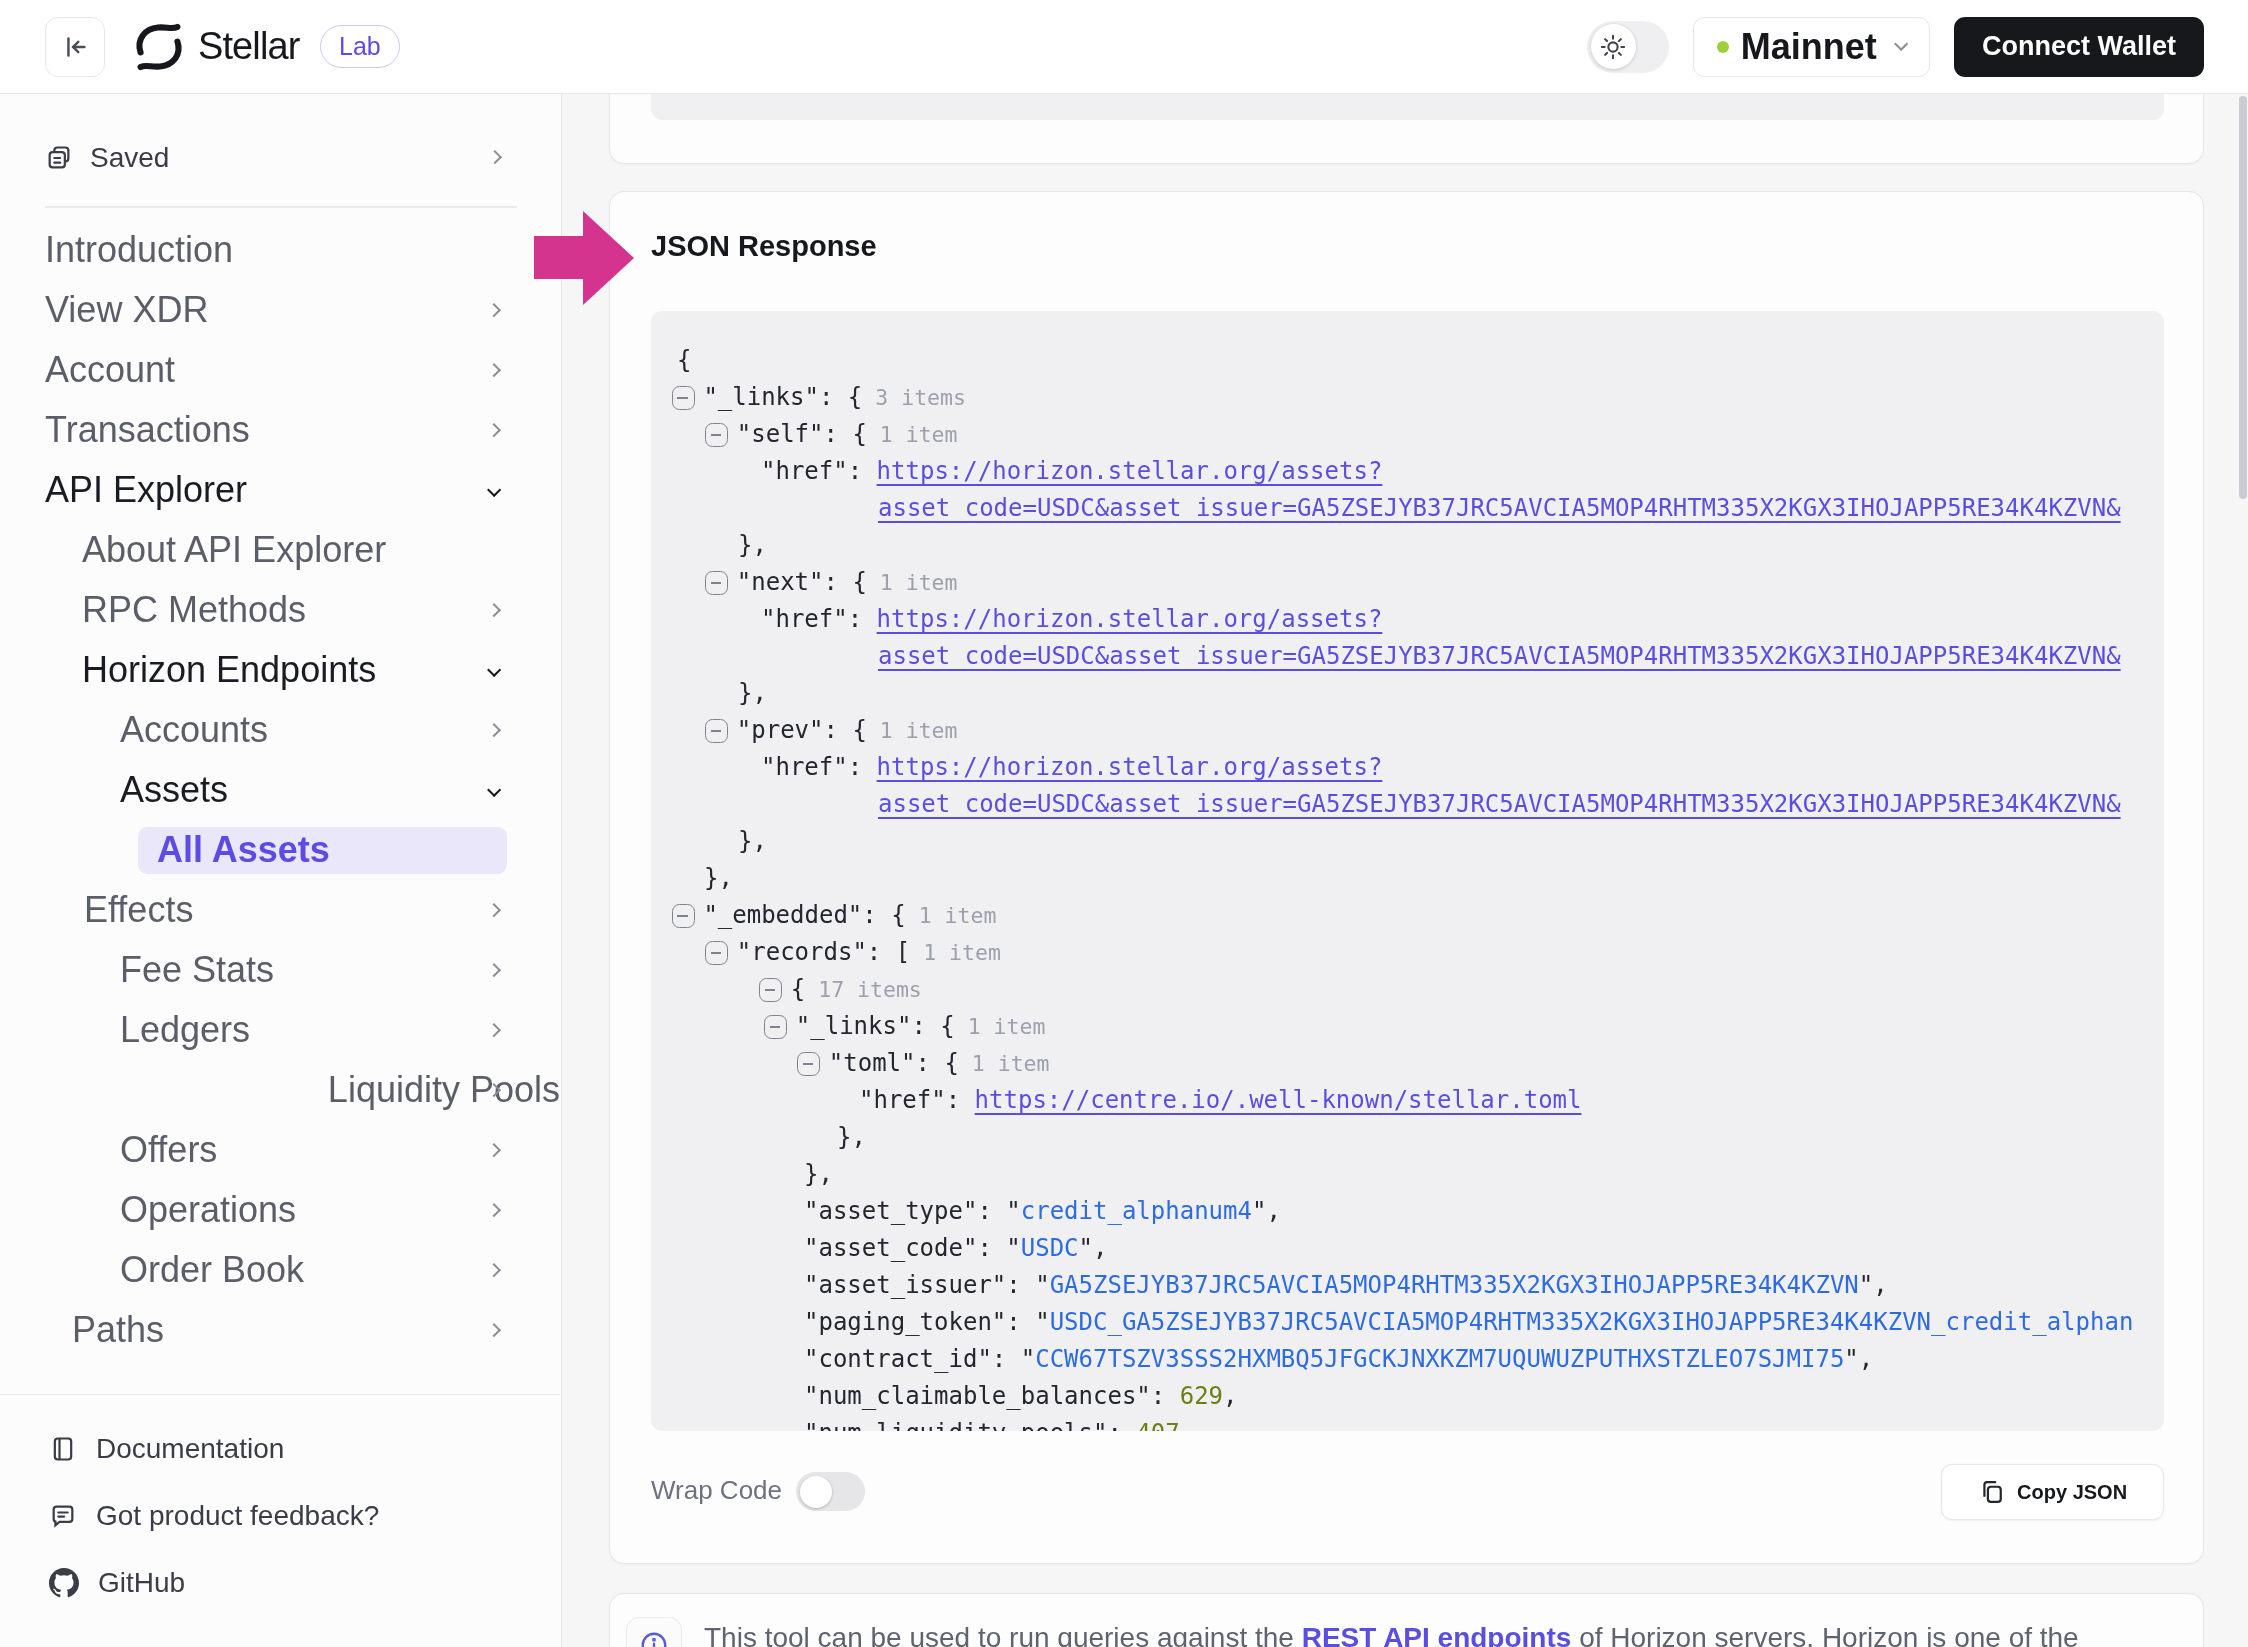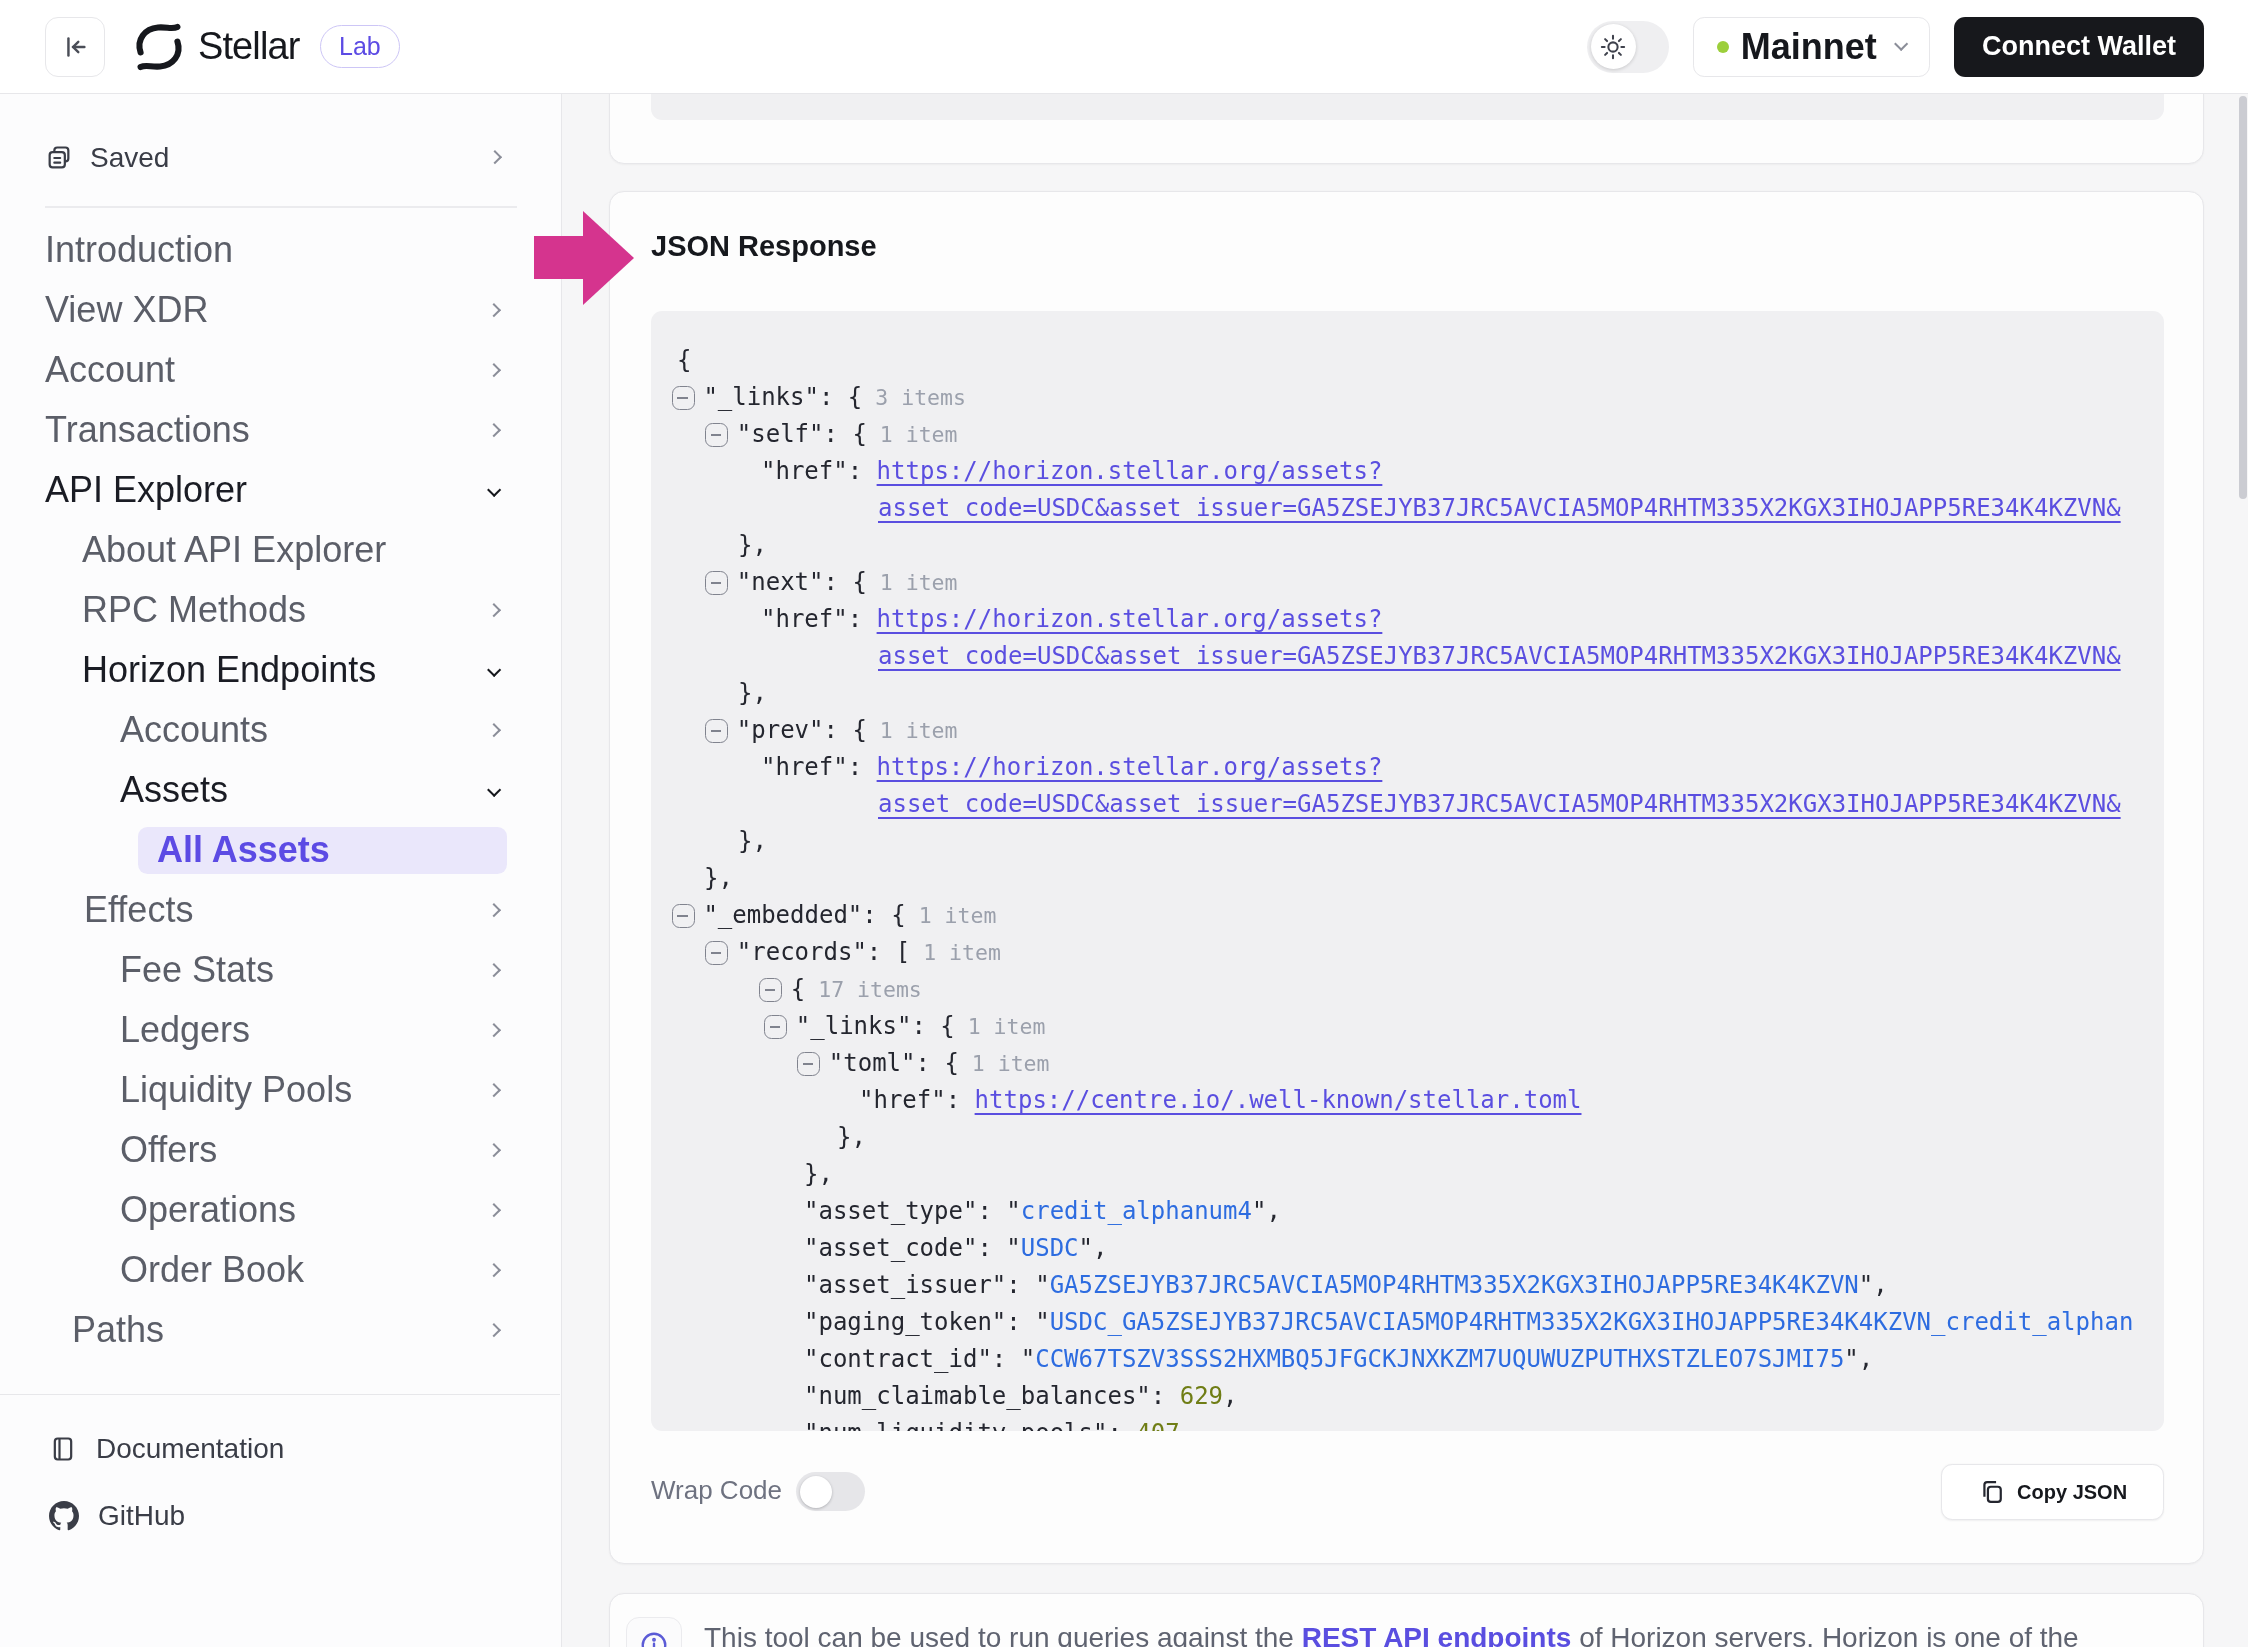--- a/index.html
+++ b/index.html
@@ -199,21 +199,21 @@
         <span class="chev"></span>
       </div>
       <div class="nav-item" style="padding-left: 120px;">
         <span class="lbl">Fee Stats</span>
         <span class="chev"></span>
       </div>
       <div class="nav-item" style="padding-left: 120px;">
         <span class="lbl">Ledgers</span>
         <span class="chev"></span>
       </div>
-      <div class="nav-item" style="padding-left: 120px;">
+      <div class="nav-item" style="padding-left: 96px; justify-content: flex-end;">
         <span class="lbl">Liquidity Pools</span>
         <span class="chev"></span>
       </div>
       <div class="nav-item" style="padding-left: 120px;">
         <span class="lbl">Offers</span>
         <span class="chev"></span>
       </div>
       <div class="nav-item" style="padding-left: 120px;">
         <span class="lbl">Operations</span>
         <span class="chev"></span>
@@ -229,20 +229,29 @@
     </nav>
   <div class="side-footer" id="side-footer">
       <div class="foot-item">
         <span>
           <svg width="28" height="28" viewBox="0 0 24 24" fill="none" stroke="#3a3d47" stroke-width="1.9">
             <rect x="5" y="3" width="14" height="18" rx="2.5"></rect>
             <path d="M9 3 v18"></path>
           </svg>
         </span>
         <span>Documentation</span>
+      </div>
+      <div class="foot-item">
+        <span>
+          <svg width="28" height="28" viewBox="0 0 24 24" fill="none" stroke="#3a3d47" stroke-width="1.9" stroke-linecap="round">
+            <path d="M4 6.5 A2.5 2.5 0 0 1 6.5 4 H17.5 A2.5 2.5 0 0 1 20 6.5 V14.5 A2.5 2.5 0 0 1 17.5 17 H9 L5.5 20 V17 H6.5 A2.5 2.5 0 0 1 4 14.5 Z"></path>
+            <path d="M8 9 h8 M8 12.5 h5"></path>
+          </svg>
+        </span>
+        <span>Got product feedback?</span>
       </div>
       <div class="foot-item">
         <span>
           <svg width="30" height="30" viewBox="0 0 24 24" fill="#3a3d47">
             <path d="M12 0C5.37 0 0 5.37 0 12c0 5.3 3.438 9.8 8.205 11.387.6.113.82-.258.82-.577 0-.285-.01-1.04-.015-2.04-3.338.724-4.042-1.61-4.042-1.61-.546-1.387-1.333-1.756-1.333-1.756-1.09-.745.082-.73.082-.73 1.205.085 1.84 1.237 1.84 1.237 1.07 1.835 2.807 1.305 3.492.998.108-.776.417-1.305.76-1.605-2.665-.3-5.466-1.332-5.466-5.93 0-1.31.465-2.38 1.235-3.22-.135-.303-.54-1.523.105-3.176 0 0 1.005-.322 3.3 1.23.96-.267 1.98-.399 3-.405 1.02.006 2.04.138 3 .405 2.28-1.552 3.285-1.23 3.285-1.23.645 1.653.24 2.873.12 3.176.765.84 1.23 1.91 1.23 3.22 0 4.61-2.805 5.625-5.475 5.92.42.36.81 1.096.81 2.22 0 1.606-.015 2.896-.015 3.286 0 .315.21.69.825.57C20.565 21.795 24 17.295 24 12c0-6.63-5.37-12-12-12z"></path>
           </svg>
         </span>
         <span>GitHub</span>
       </div>
     </div>

